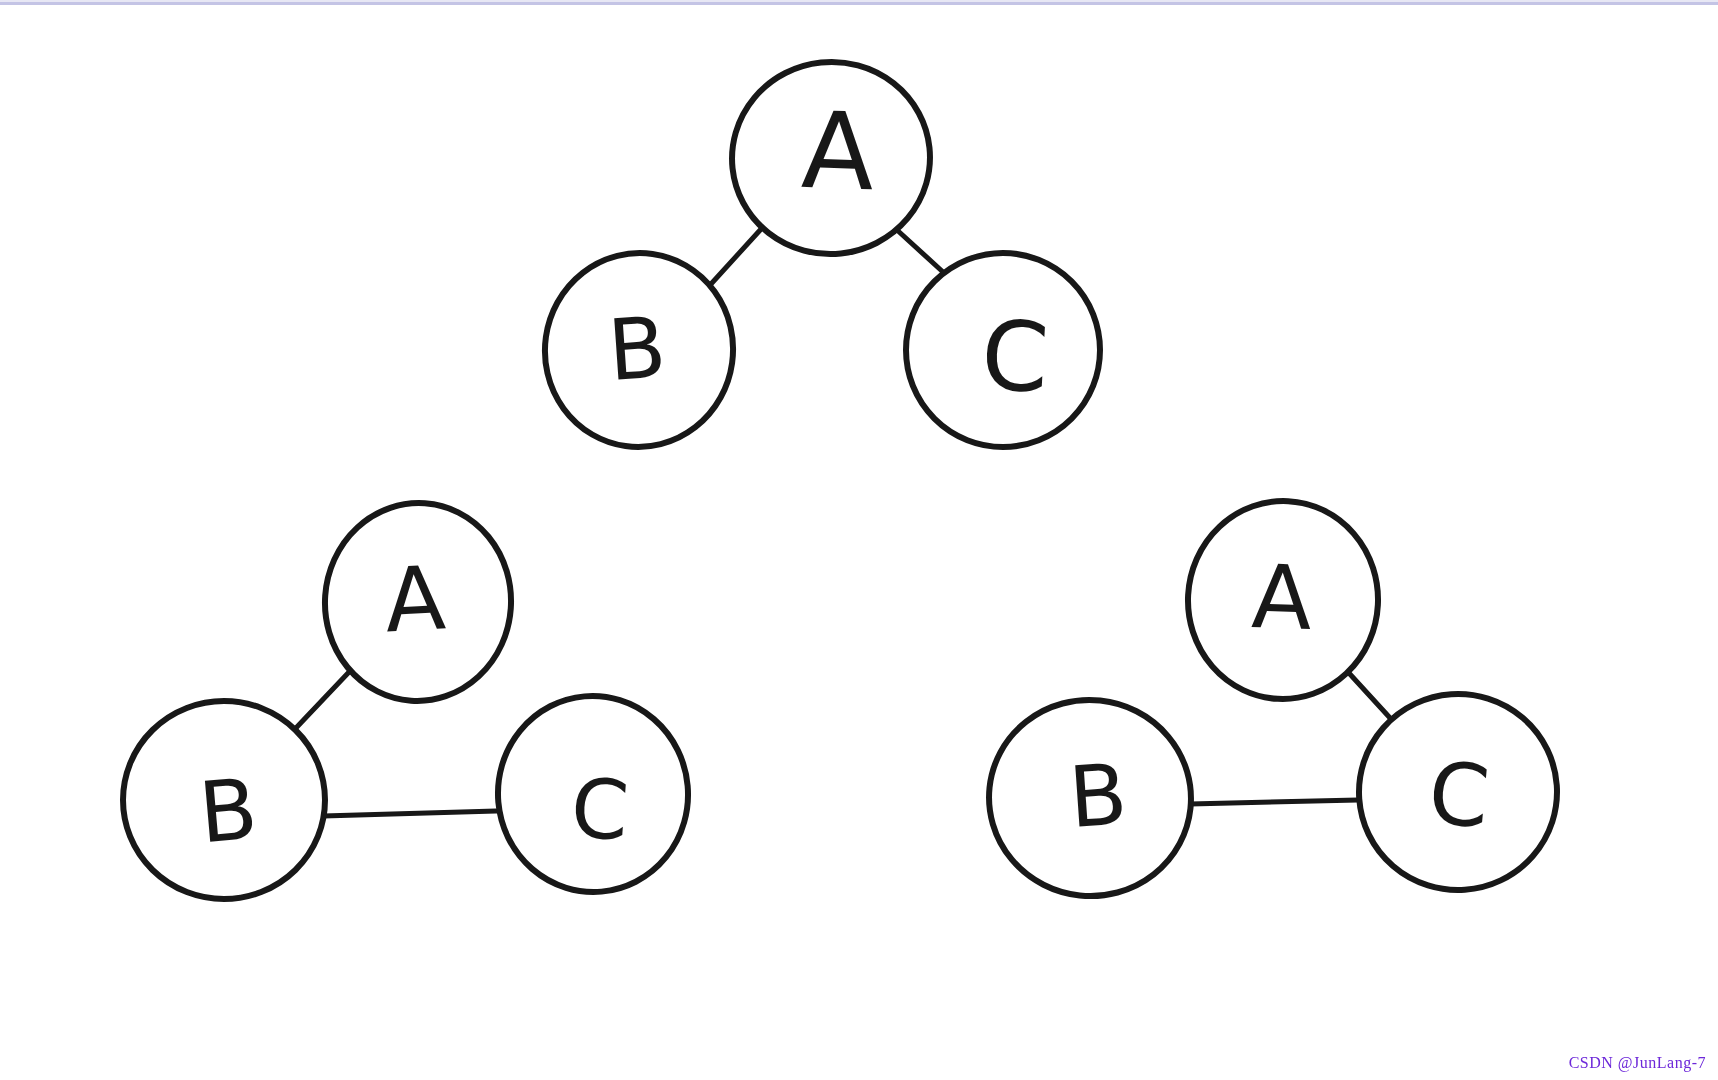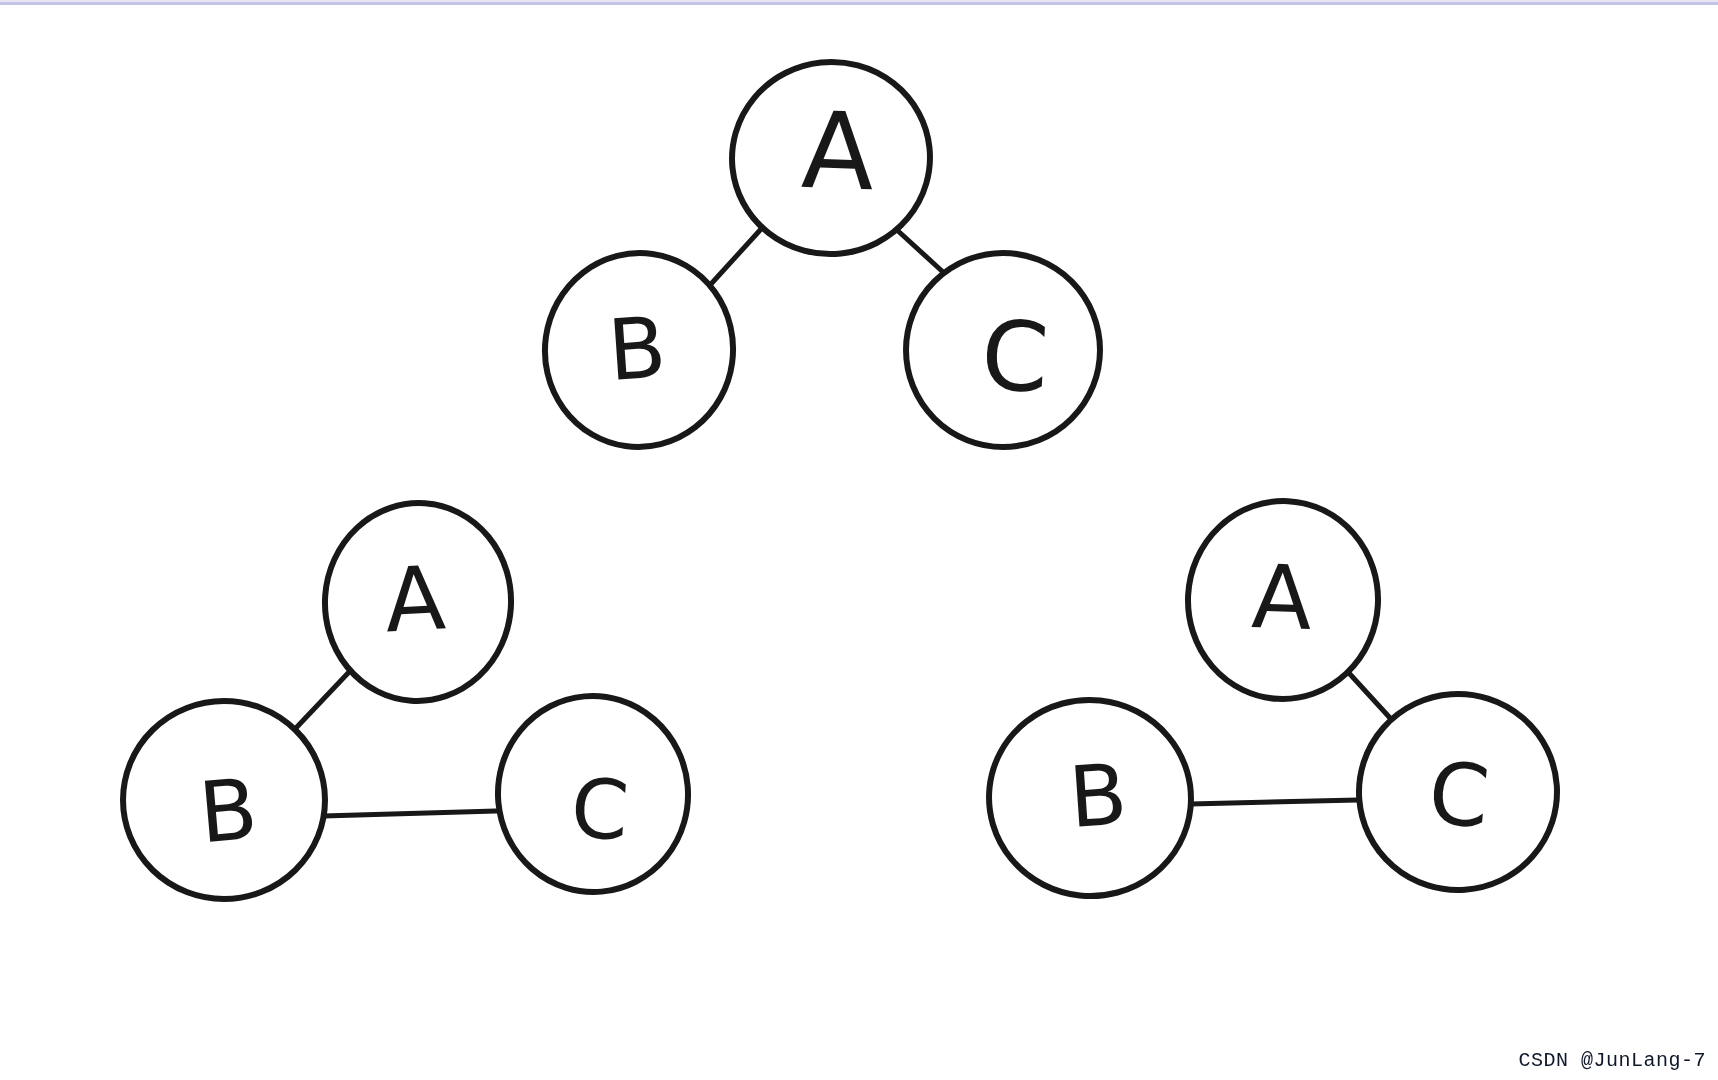--- a/index.html
+++ b/index.html
@@ -48,24 +48,24 @@
   .label {
     fill: #181818;
     font-family: "DejaVu Sans", sans-serif;
     text-anchor: middle;
     user-select: none;
   }
   .watermark {
     position: absolute;
     right: 12px;
     bottom: 8px;
-    font-family: Liberation Mono, monospace;
-    font-size: 20px;
+    font-family: Liberation Serif, serif;
+    font-size: 16px;
     letter-spacing: 0.5px;
-    color: #0f172a;
+    color: #6d28d9;
   }
 </style>
 </head>
 <body>
 
 <div class="stage">
 
   <div class="top-line-light"></div>
   <div class="top-line-dark"></div>
 

